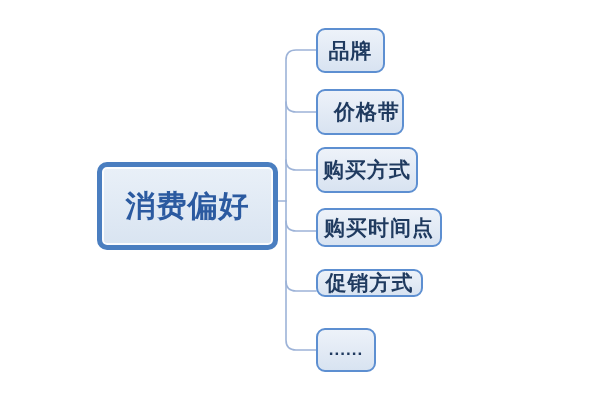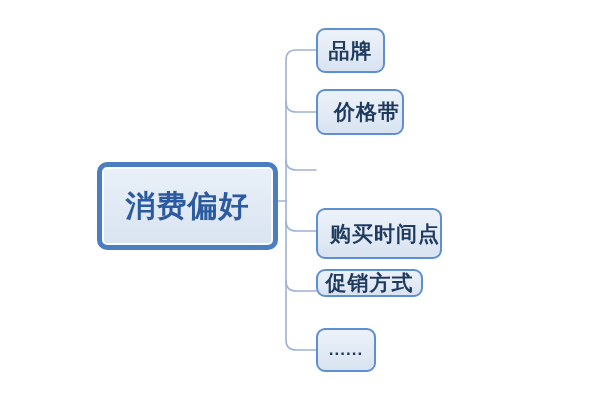--- a/index.html
+++ b/index.html
@@ -52,21 +52,21 @@
     border-radius: 9px;
     background: linear-gradient(180deg, #edf2f9 0%, #d8e3f1 100%);
     color: #1f3a5f;
     font-size: 21px;
     font-weight: 700;
     letter-spacing: 1px;
   }
   .c0 { left: 316px; top: 28px;  width: 69px;  height: 45px; }
   .c1 { left: 316px; top: 89px;  width: 88px;  height: 46px; padding-left: 14px; }
   .c2 { left: 316px; top: 147px; width: 102px; height: 46px; }
-  .c3 { left: 316px; top: 208px; width: 126px; height: 51px; justify-content: flex-end; }
+  .c3 { left: 316px; top: 208px; width: 126px; height: 39px; }
   .c4 { left: 316px; top: 269px; width: 107px; height: 28px; }
   .c5 { left: 316px; top: 328px; width: 60px;  height: 44px; }
   .c5 { font-size: 17px; font-weight: bold; letter-spacing: 1px; }
 </style>
 </head>
 <body>
 
 <div class="canvas">
 
   <svg class="connectors" viewBox="0 0 600 400" xmlns="http://www.w3.org/2000/svg">
@@ -84,20 +84,23 @@
   </div>
 
   <div class="node child-node c0">
     <span>品牌</span>
   </div>
 
   <div class="node child-node c1">
     <span>价格带</span>
   </div>
 
+  <div class="node child-node c2">
+    <span>购买方式</span>
+  </div>
 
   <div class="node child-node c3">
     <span>购买时间点</span>
   </div>
 
   <div class="node child-node c4">
     <span>促销方式</span>
   </div>
 
   <div class="node child-node c5">

